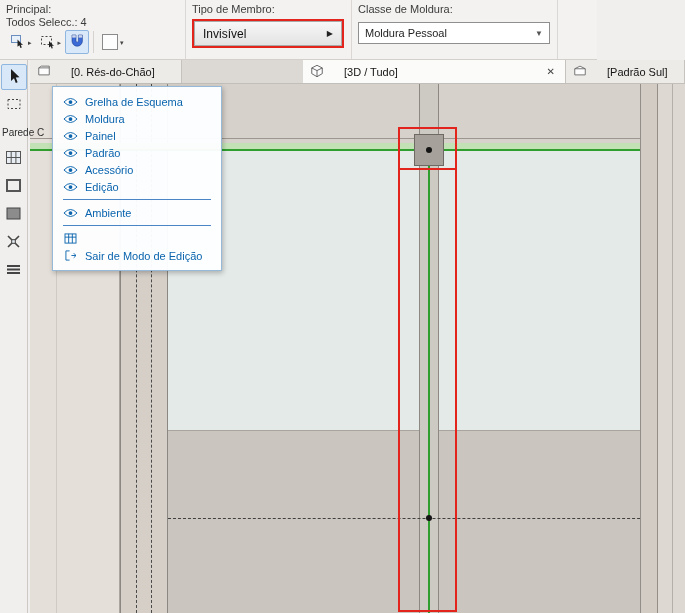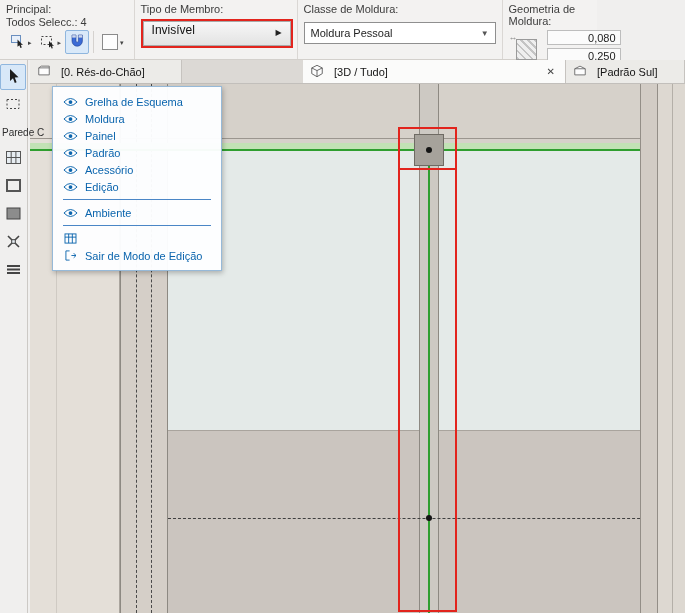--- a/index.html
+++ b/index.html
@@ -12,47 +12,47 @@
   .tb-label{color:#3c3c3c}
   .tb-sub{color:#3c3c3c;margin-top:1px}
   .s1{width:186px}.s2{width:166px}.s3{width:206px}.s4{flex:1;border-right:none}
   .tb-buttons{display:flex;align-items:center;margin-top:2px}
   .tb-btn{height:24px;display:flex;align-items:center;gap:2px;padding:0 3px;border:1px solid transparent;border-radius:2px}
   .tb-btn .dd{font-size:7px;color:#444;line-height:1}
   .tb-btn.selected{background:#d9e9f9;border-color:#8fb6de}
   .tb-vsep{width:1px;height:22px;background:#d5d2cf;margin:0 4px}
   .swatch{width:16px;height:16px;background:#fdfdfd;border:1px solid #8a8a8a}
 
-  .member-dd{margin-top:6px;margin-left:2px;width:148px;height:25px;background:linear-gradient(#f7f7f7,#e3e3e3);border:1px solid #a9a9a9;display:flex;align-items:flex-end;padding:8px 8px;box-shadow:0 0 0 2px #e2241d}
+  .member-dd{margin-top:6px;margin-left:2px;width:148px;height:25px;background:linear-gradient(#f7f7f7,#e3e3e3);border:1px solid #a9a9a9;display:flex;align-items:center;padding:0 8px;box-shadow:0 0 0 2px #e2241d}
   .member-dd .value{flex:1;font-size:12px;color:#111}
   .member-dd .arrow{font-size:8px;color:#222}
 
   .combo{margin-top:7px;width:192px;height:22px;background:#fff;border:1px solid #8f8f8f;display:flex;align-items:center;padding:0 6px}
   .combo .value{flex:1}
   .combo .chev{color:#555;font-size:8px}
 
   .geo-row{display:flex;gap:8px;margin-top:3px}
   .geo-icon{width:30px;height:32px;position:relative}
   .geo-hatch{position:absolute;right:2px;bottom:2px;width:21px;height:21px;border:1px solid #9a9a9a;background:repeating-linear-gradient(45deg,#c4c4c4 0 2px,#efefef 2px 5px)}
   .geo-tick{position:absolute;left:0;top:2px;color:#8a8a8a;font-size:9px}
   .geo-fields{display:flex;flex-direction:column;gap:3px}
   .geo-field{width:74px;height:15px;background:#fbfbfb;border:1px solid #bdbdbd;display:flex;align-items:center;justify-content:flex-end;padding:0 4px;color:#222}
 
   
   .tabbar{position:absolute;left:30px;top:60px;right:0;height:24px;background:#dcd9d5;display:flex;border-bottom:1px solid #c2bfbb;z-index:20}
-  .tab{display:flex;align-items:center;gap:10px;padding:0 7px;border-right:1px solid #c6c3bf;background:#ecebe8;color:#141414;white-space:nowrap}
+  .tab{display:flex;align-items:center;gap:20px;padding:0 7px;border-right:1px solid #c6c3bf;background:#ecebe8;color:#141414;white-space:nowrap}
   .tab.active{background:#fbfbfa}
   .tab.t1{width:152px}
   .tab-spacer{width:121px}
   .tab.t2{width:263px}
   .tab.t3{flex:1}
   .tab-close{margin-left:auto;color:#444;font-size:10px;padding:0 3px}
 
   
-  .sidebar{position:absolute;left:0;top:60px;width:28px;height:553px;background:#f0efee;border-right:1px solid #ccc9c5;display:flex;flex-direction:column;align-items:flex-start;padding-top:3px;z-index:10}
+  .sidebar{position:absolute;left:0;top:60px;width:28px;height:553px;background:#f0efee;border-right:1px solid #ccc9c5;display:flex;flex-direction:column;align-items:center;padding-top:3px;z-index:10}
   .side-btn{width:26px;height:26px;display:flex;align-items:center;justify-content:center;margin:1px 0;border:1px solid transparent;border-radius:2px}
   .side-btn.selected{background:#d8e8f8;border-color:#8fb6de}
   .side-label{font-size:10px;color:#2e2e2e;margin:8px 0 6px;white-space:nowrap;align-self:flex-start;padding-left:2px;overflow:visible}
 
   
   .viewport{position:absolute;left:30px;top:84px;width:655px;height:529px;background:#d8d3cc;overflow:hidden}
   .vp{position:absolute}
 
   
   .edit-menu{position:absolute;left:52px;top:86px;width:170px;background:rgba(253,254,255,0.97);border:1px solid #96b9d8;box-shadow:1px 2px 5px rgba(0,0,0,0.25);padding:6px 0;z-index:50}
@@ -114,37 +114,20 @@
   </div>
 
   <div class="tb-section s3">
     <div class="tb-label">Classe de Moldura:</div>
     <div class="combo">
       <span class="value">Moldura Pessoal</span>
       <span class="chev">▼</span>
     </div>
   </div>
 
-  <div class="tb-section s4">
-    <div class="tb-label">Geometria de Moldura:</div>
-    <div class="geo-row">
-      <div class="geo-icon">
-        <span class="geo-tick">↔</span>
-        <span class="geo-hatch"></span>
-      </div>
-      <div class="geo-fields">
-        <div class="geo-field">
-          <span>0,080</span>
-        </div>
-        <div class="geo-field">
-          <span>0,250</span>
-        </div>
-      </div>
-    </div>
-  </div>
 </div>
 
 <div class="tabbar">
   <div class="tab t1">
     <span>
       <svg width="14" height="13" viewBox="0 0 16 14">
           <path d="M2 4 L5 2 H14 V12 H2 Z" fill="#fdfdfd" stroke="#666"></path>
           <path d="M2 4 H14" stroke="#666" fill="none"></path>
         </svg>
     </span>

